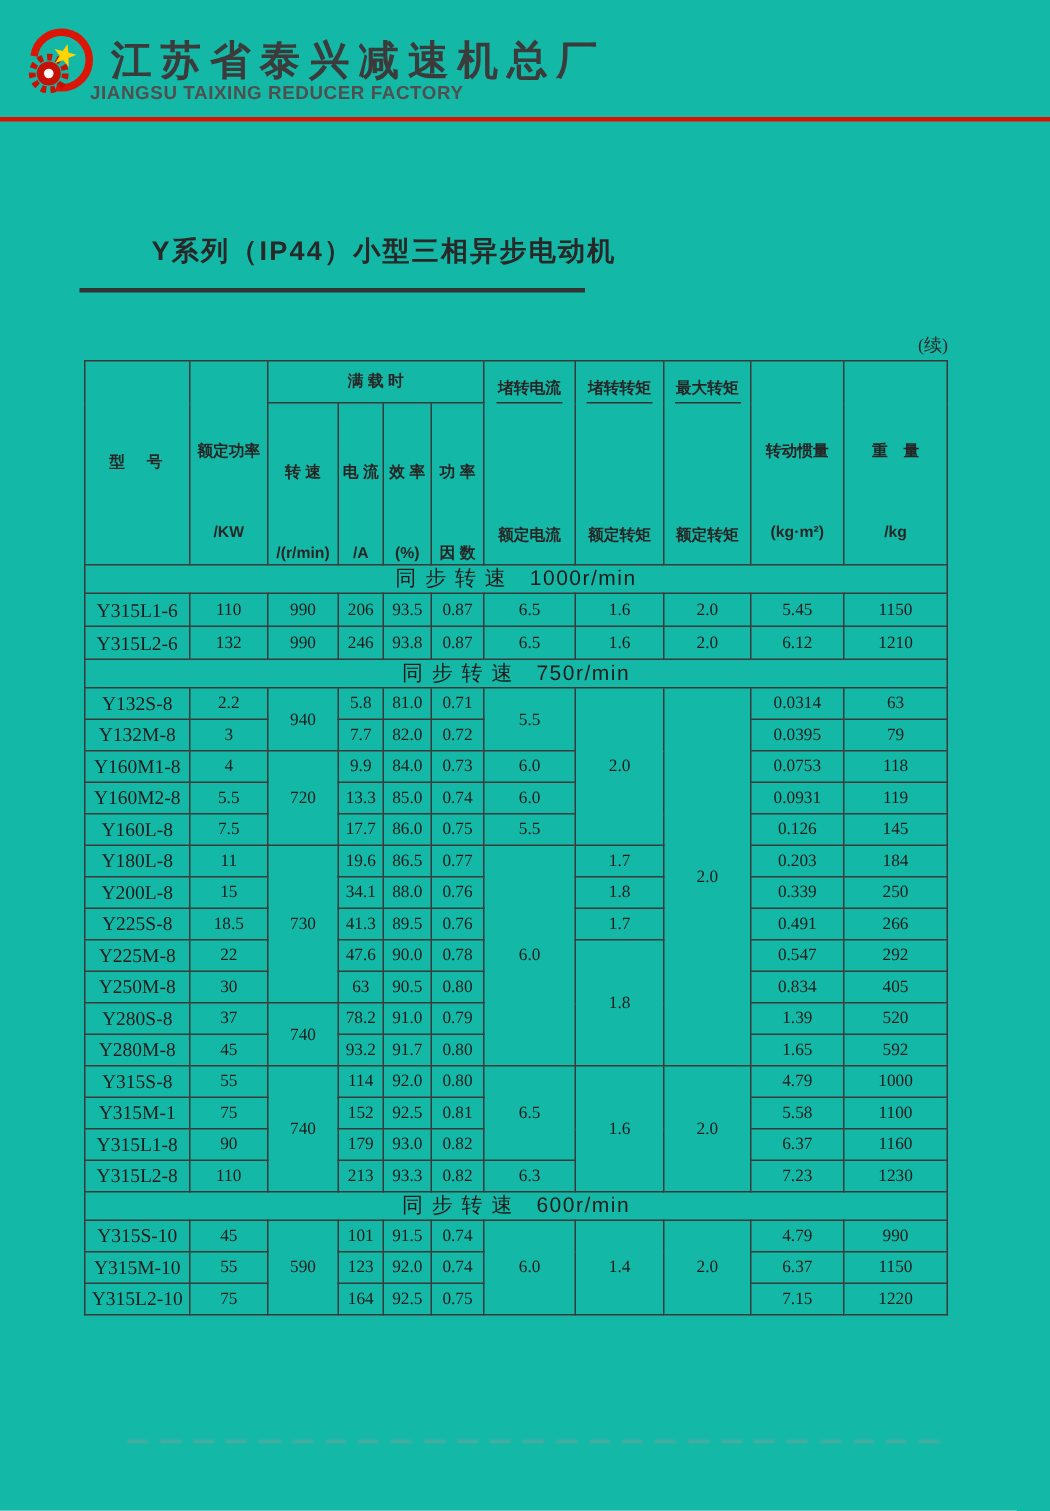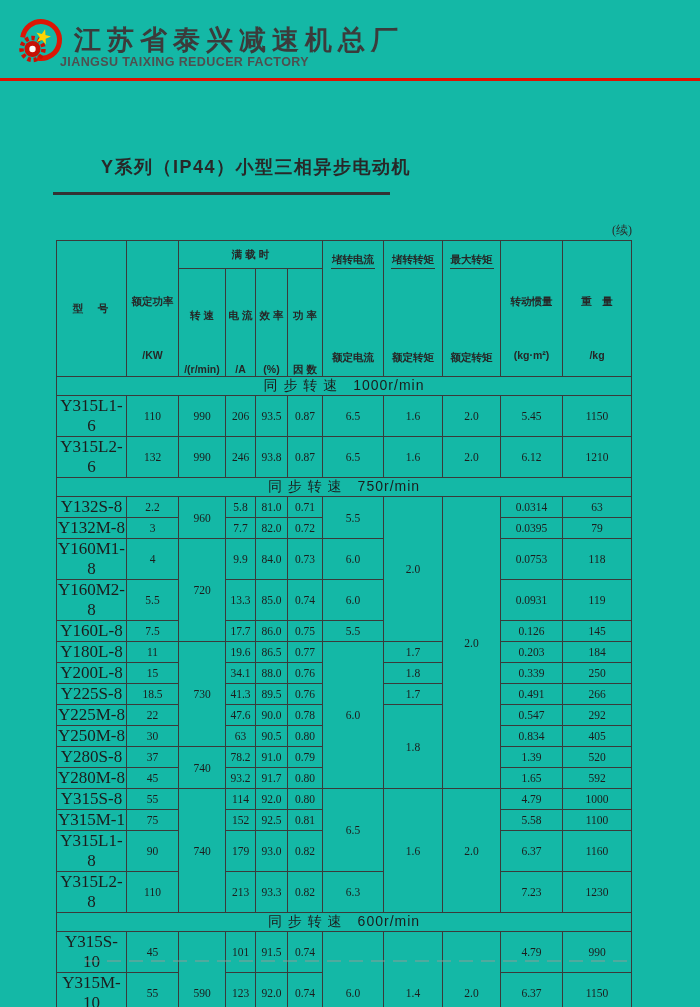--- a/index.html
+++ b/index.html
@@ -50,21 +50,21 @@
   .frac .top{border-bottom:1px solid #333;padding:0 1px 1px 1px;}
   .frac .bot{padding-top:1px;margin-top:36px;}
   tr.hrow1 th{height:27px;}
   tr.hrow2 th{height:31px;}
   td.section-cell{
     height:14px;font-size:14px;letter-spacing:1px;color:#1c1c1c;
     font-family:"Liberation Sans",sans-serif;font-weight:normal;
   }
   td.val{height:20px;font-size:11.5px;}
   tr.r1000 td.val{height:21px;}
-  td.model{text-align:left;padding-left:7px;font-size:17px;}
+  td.model{text-align:left;padding-left:7px;font-size:13px;}
   
   .smudge{
     position:absolute;left:85px;top:960px;width:550px;height:2px;opacity:.45;
     background:repeating-linear-gradient(90deg,#9a9a96 0 14px,transparent 14px 22px);
     filter:blur(.7px);
   }
 </style>
 </head>
 <body>
 
@@ -185,21 +185,21 @@
             <td class="val">2.0</td>
             <td class="val">6.12</td>
             <td class="val">1210</td>
           </tr>
           <tr>
             <td colspan="11" class="section-cell">同 步 转 速　750r/min</td>
           </tr>
           <tr class="r750">
             <td class="val model">Y132S-8</td>
             <td class="val">2.2</td>
-            <td class="val" rowspan="2">960</td>
+            <td class="val" rowspan="2">940</td>
             <td class="val">5.8</td>
             <td class="val">81.0</td>
             <td class="val">0.71</td>
             <td class="val" rowspan="2">5.5</td>
             <td class="val" rowspan="5">2.0</td>
             <td class="val" rowspan="12">2.0</td>
             <td class="val">0.0314</td>
             <td class="val">63</td>
           </tr>
           <tr class="r750">

